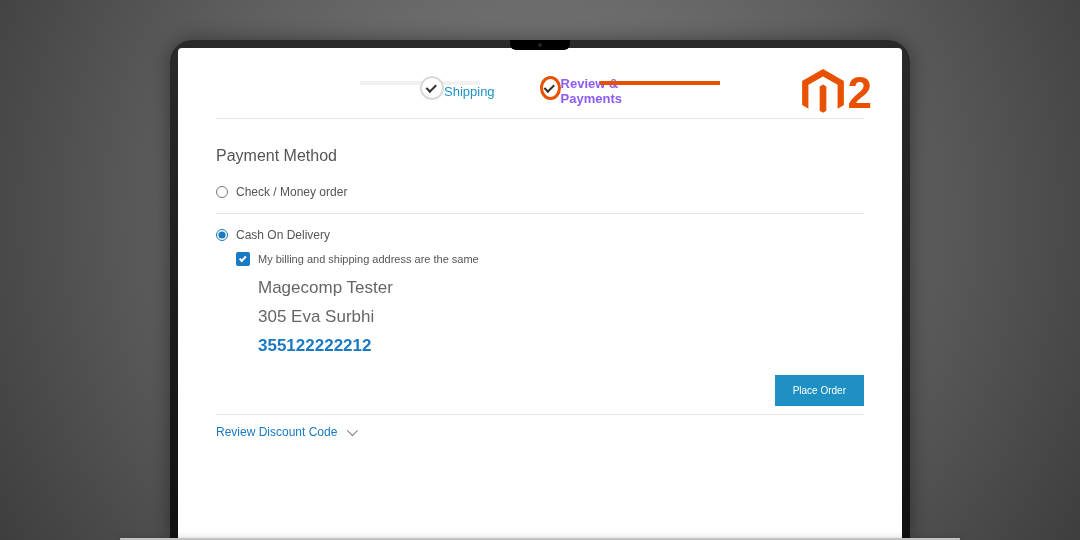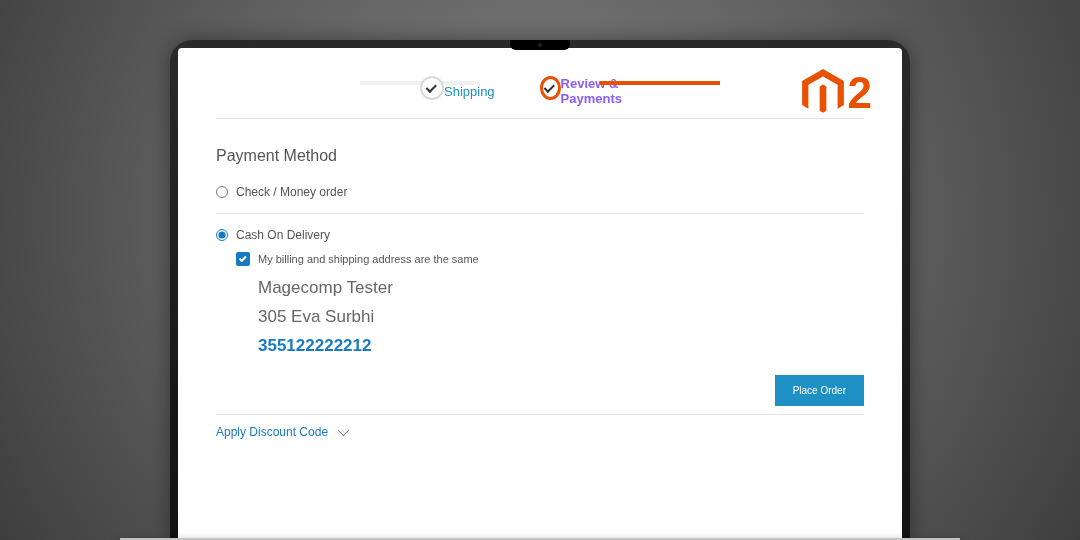--- a/index.html
+++ b/index.html
@@ -156,21 +156,21 @@
           </div>
         </div>
 
         <div class="actions">
           <button class="place-btn">Place Order</button>
         </div>
 
         <hr class="sep">
 
         <div class="discount">
-          <span>Apply Discount Code</span>
+          <span>Review Discount Code</span>
           <span class="chev"></span>
         </div>
 
       </div>
     </div>
   </div>
   <div class="base"></div>
 </div>
 
 </body></html>

